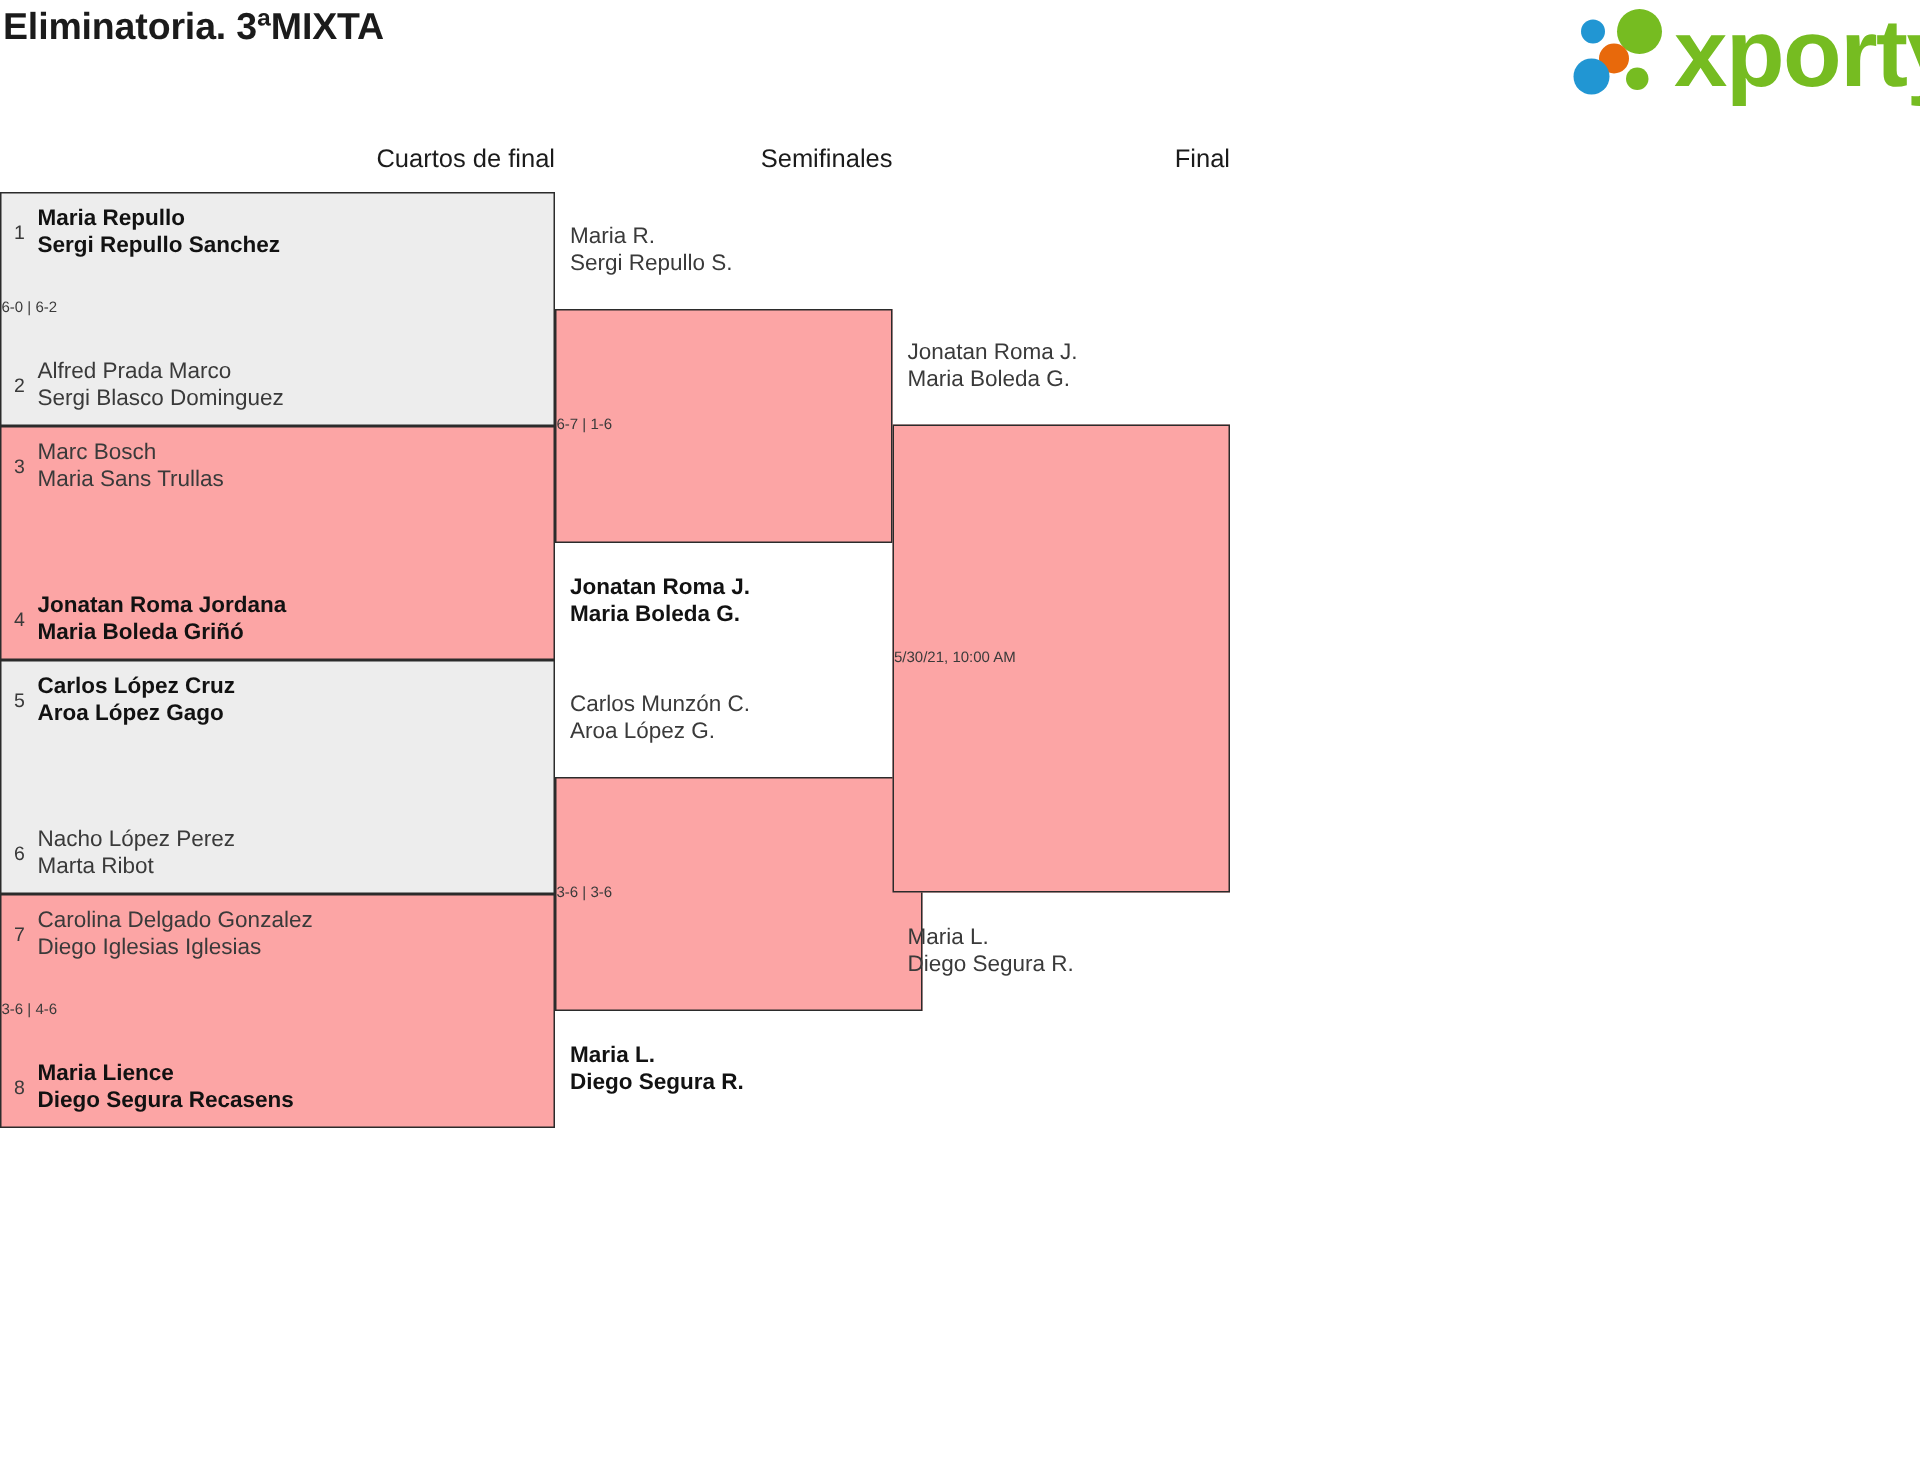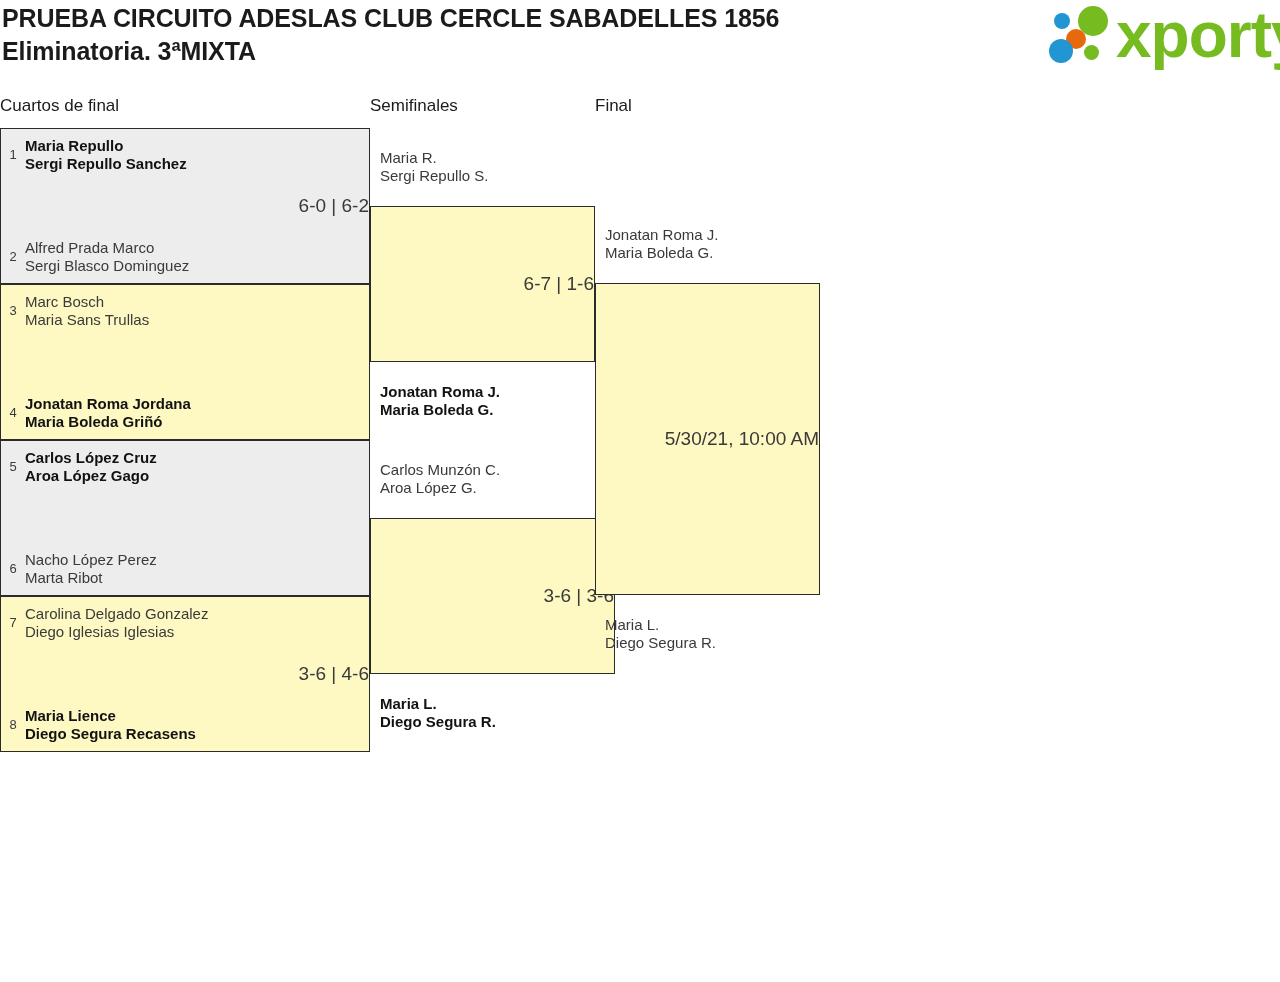--- a/index.html
+++ b/index.html
@@ -62,38 +62,38 @@
     letter-spacing: -1px;
     line-height: 62px;
   }
 
   
   .round-header {
     position: absolute;
     font-size: 17px;
     font-weight: 400;
     color: #1b1b1b;
-    text-align: left;
+    text-align: right;
     white-space: nowrap;
   }
   #round-header-0 { left: 0px;   top: 96px; width: 370px; }
   #round-header-1 { left: 370px; top: 96px; width: 225px; }
   #round-header-2 { left: 595px; top: 96px; width: 225px; }
 
   
   #bracket {
     position: absolute;
     left: 0; top: 0;
     width: 1280px; height: 982px;
   }
 
   .match {
     position: absolute;
     border: 1px solid #2b2b2b;
-    background: #fef9c3;
+    background: #fca5a5;
   }
   .match.alt { background: #ededed; }
 
   .competitor {
     position: absolute;
     left: 0;
     width: 100%;
     display: flex;
     align-items: center;
   }
@@ -117,35 +117,34 @@
   }
   .names.noseed { padding-left: 9px; }
   .winner .names { color: #121212; font-weight: 700; }
 
   .score {
     position: absolute;
     left: 0;
     width: 100%;
     top: 50%;
     transform: translateY(-50%);
-    text-align: right;
-    font-size: 19px;
+    text-align: left;
+    font-size: 10px;
     line-height: 18px;
     color: #3a3a3a;
     white-space: nowrap;
   }
   .score.schedule { color: #3a3a3a; }
 </style>
 </head>
 <body>
 
 <div id="header">
 
   <div id="title-block">
-    <div class="title-line">PRUEBA CIRCUITO ADESLAS CLUB CERCLE SABADELLES 1856</div>
     <div class="title-line">Eliminatoria. 3ªMIXTA</div>
   </div>
 
   <div id="logo">
     <div id="logo-dots">
       <span class="dot dot-blue-sm"></span>
       <span class="dot dot-green-lg"></span>
       <span class="dot dot-orange"></span>
       <span class="dot dot-blue-lg"></span>
       <span class="dot dot-green-sm"></span>

